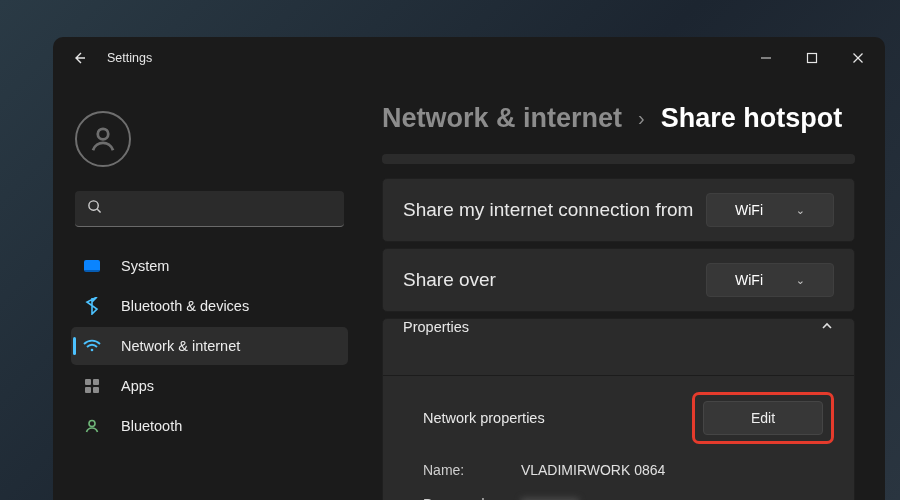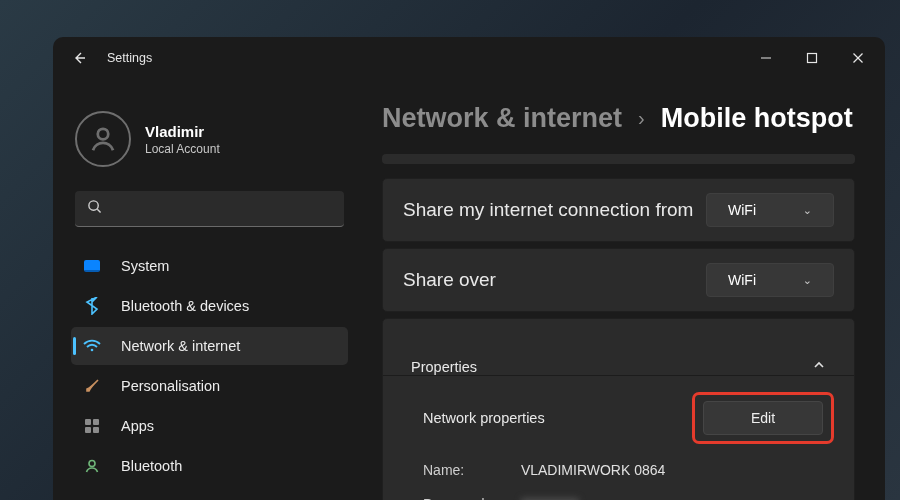--- a/index.html
+++ b/index.html
@@ -81,25 +81,25 @@
     background:#2b2b2b; border:1px solid #1f1f1f; border-radius:5px;
     margin-bottom:6px; padding:0;
   }
   .row {
     display:flex; align-items:center; height:62px; padding:0 20px;
   }
   .row .rlabel { font-size:19px; color:#e9e9e9; flex:1; }
   .dropdown {
     background:#373737; border:1px solid #3f3f3f; border-radius:4px;
     height:34px; min-width:128px; display:flex; align-items:center; justify-content:space-between;
-    padding:0 21px; font-size:14px; cursor:pointer;
+    padding:0 28px; font-size:14px; cursor:pointer;
   }
   .dropdown .chev { font-size:11px; color:#c9c9c9; margin-left:14px; }
   .subhead {
-    display:flex; align-items:flex-end; height:56px; padding:0 28px;
+    display:flex; align-items:flex-start; height:56px; padding:0 20px;
     font-size:14.5px; color:#e9e9e9;
   }
   .expand { margin-left:auto; }
   .propsbody {
     border-top:1px solid #1c1c1c; padding:16px 20px 20px 40px;
   }
   .proprow1 { display:flex; align-items:center; }
   .proprow1 .pl { font-size:14.5px; color:#e9e9e9; flex:1; }
   .editwrap {
     border:3px solid #e53b2c; border-radius:7px; padding:6px 8px;
@@ -158,24 +158,20 @@
 
   <div class="body">
     <div class="sidebar">
       <div class="profile">
         <div class="avatar">
           <svg viewBox="0 0 24 24">
               <circle cx="12" cy="8" r="4.2"></circle>
               <path d="M4 21c1.2-4.2 5-6 8-6s6.8 1.8 8 6"></path>
             </svg>
         </div>
-        <div>
-          <div class="name">Vladimir</div>
-          <div class="sub">Local Account</div>
-        </div>
       </div>
 
       <div class="search">
         <span class="sicon">
           <svg width="15" height="15" viewBox="0 0 16 16" fill="none" stroke="#d0d0d0" stroke-width="1.5">
               <circle cx="7" cy="7" r="5"></circle>
               <line x1="11" y1="11" x2="14.5" y2="14.5"></line>
             </svg>
         </span>
       </div>
@@ -199,28 +195,20 @@
           <span class="icon i-wifi">
             <svg width="18" height="14" viewBox="0 0 18 14" fill="none" stroke-width="1.8">
                 <path d="M1 5c4.5-4.5 11.5-4.5 16 0"></path>
                 <path d="M4 8c3-3 7-3 10 0"></path>
                 <circle cx="9" cy="11" r="1.3" fill="#4cc2ff" stroke="none"></circle>
               </svg>
           </span>
           <span>Network &amp; internet</span>
         </div>
         <div class="nav-item">
-          <span class="icon i-brush">
-            <svg width="16" height="16" viewBox="0 0 16 16" fill="none" stroke-width="1.6">
-                <path d="M3 13l2 0c1-3 7-9 9-11-2 2-8 8-11 9z" fill="#c89060" stroke="#c89060"></path>
-              </svg>
-          </span>
-          <span>Personalisation</span>
-        </div>
-        <div class="nav-item">
           <span class="icon">
             <span class="i-apps">
                 <span></span>
                 <span></span>
                 <span></span>
                 <span></span>
               </span>
           </span>
           <span>Apps</span>
         </div>
@@ -233,21 +221,21 @@
           </span>
           <span>Bluetooth</span>
         </div>
       </div>
     </div>
 
     <div class="main">
       <div class="crumb">
         <span class="c1">Network &amp; internet</span>
         <span class="sep">›</span>
-        <span class="c2">Mobile hotspot</span>
+        <span class="c2">Share hotspot</span>
       </div>
 
       <div class="thinbar"></div>
 
       <div class="card">
         <div class="row">
           <span class="rlabel">Share my internet connection from</span>
           <div class="dropdown">
             <span>WiFi</span>
             <span class="chev">⌄</span>

